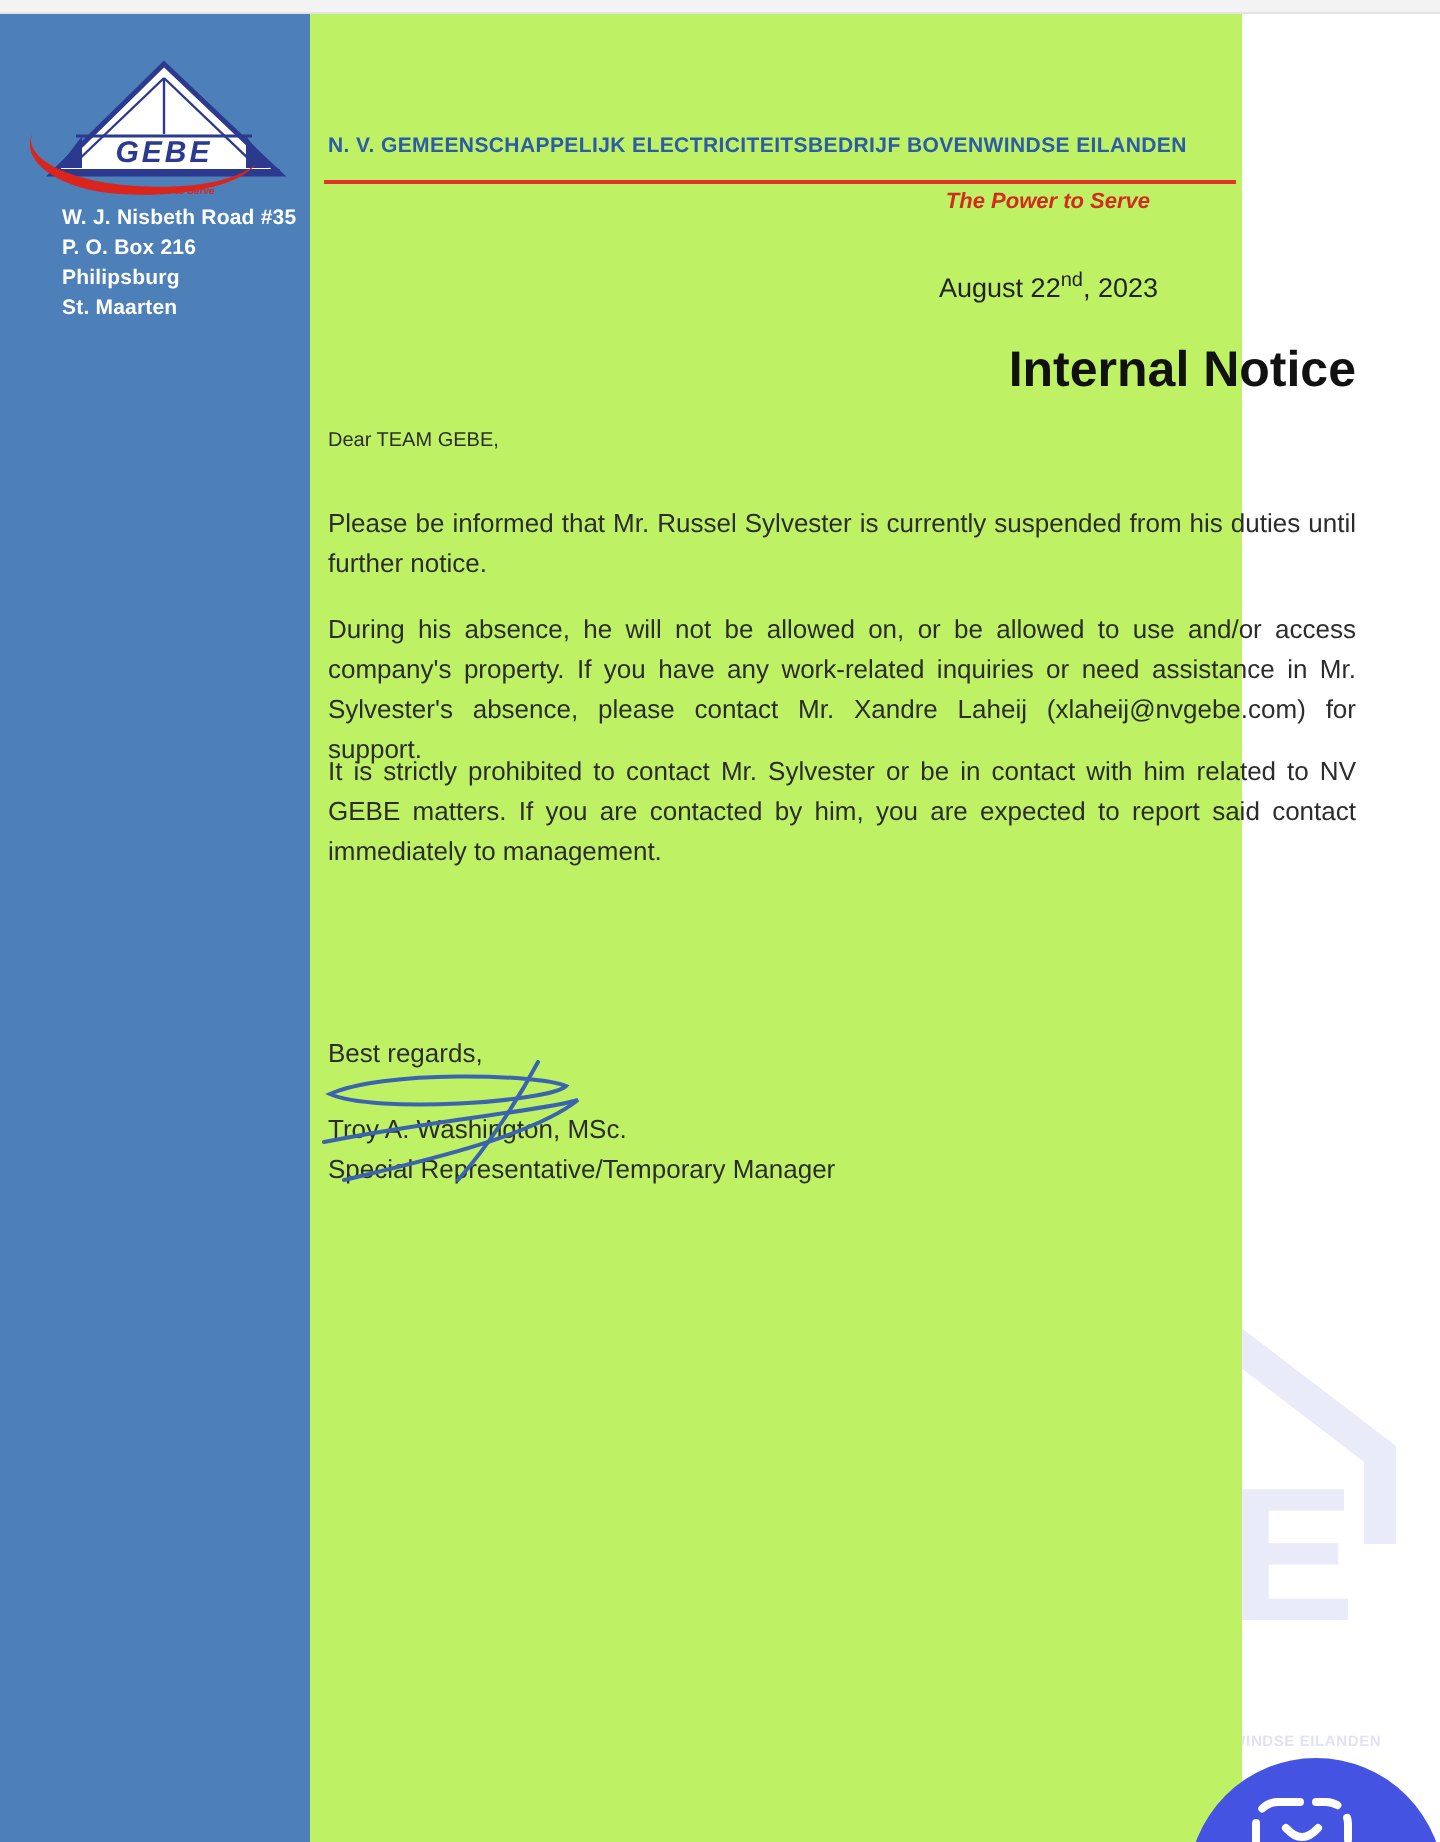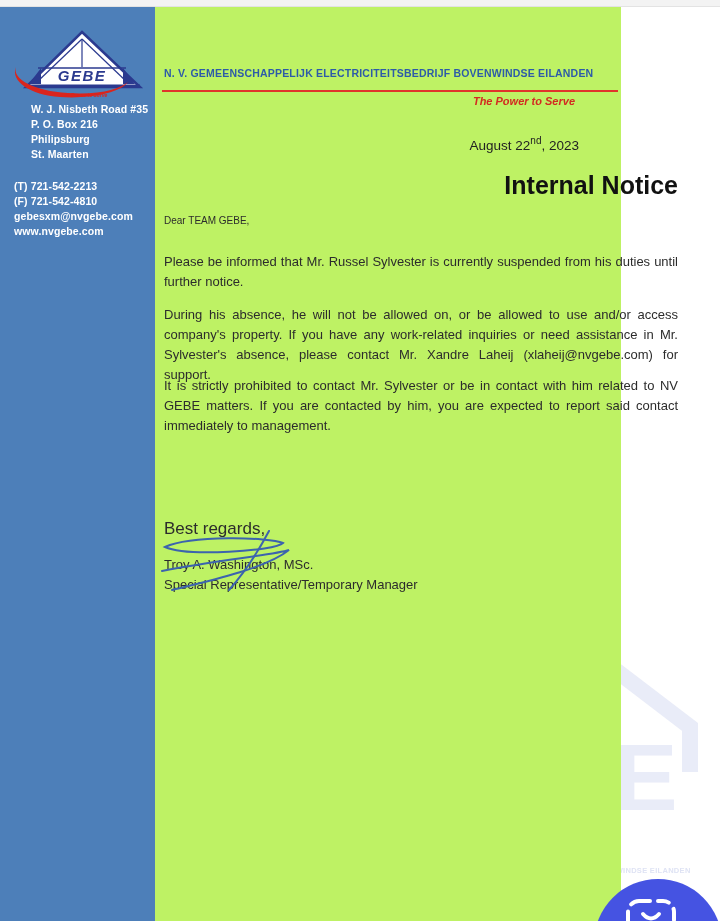--- a/index.html
+++ b/index.html
@@ -58,21 +58,21 @@
     color: #2c2c2c; font-size: 10px;
   }
   .para {
     position: absolute; left: 10px; width: 514px;
     color: #2c2c2c; font-size: 13px; line-height: 20px; text-align: justify;
   }
   .p1 { top: 245px; }
   .p2 { top: 298px; }
   .p3 { top: 369px; }
   .p4 { top: 439px; text-align: left; }
-  .closing { position: absolute; left: 10px; top: 512px; color: #2c2c2c; font-size: 17px; }
+  .closing { position: absolute; left: 10px; top: 512px; color: #2c2c2c; font-size: 13px; }
   .sig-svg { position: absolute; left: 5px; top: 523px; z-index: 3; }
   .sig-name { position: absolute; left: 10px; top: 550px; color: #2c2c2c; font-size: 13px; }
   .sig-title { position: absolute; left: 10px; top: 570px; color: #2c2c2c; font-size: 13px; }
   
   .watermark { position: absolute; left: 378px; top: 612px; z-index: 1; }
   .watermark-caption {
     position: absolute; left: 380px; top: 866px; width: 310px; z-index: 1;
     color: #dfe3f4; font-size: 7.5px; font-weight: bold; letter-spacing: .3px;
     white-space: nowrap; overflow: hidden;
   }
@@ -107,26 +107,20 @@
 
       <text x="74" y="68" text-anchor="middle" font-family="Liberation Sans, sans-serif" font-size="5" font-style="italic" font-weight="bold" fill="#da251d">The Power to Serve</text>
     </svg>
   </div>
   <div class="addr">
     <div class="line">W. J. Nisbeth Road #35</div>
     <div class="line">P. O. Box 216</div>
     <div class="line">Philipsburg</div>
     <div class="line">St. Maarten</div>
   </div>
-  <div class="contact">
-    <div class="line">(T) 721-542-2213</div>
-    <div class="line">(F) 721-542-4810</div>
-    <div class="line">gebesxm@nvgebe.com</div>
-    <div class="line">www.nvgebe.com</div>
-  </div>
 </div>
 
 <div class="content">
   <div class="company-name">N. V. GEMEENSCHAPPELIJK ELECTRICITEITSBEDRIJF BOVENWINDSE EILANDEN</div>
   <div class="red-rule"></div>
   <div class="tagline">The Power to Serve</div>
 
   <div class="date-line"><span>August 22</span><sup>nd</sup><span>, 2023</span></div>
 
   <div class="letter-title">Internal Notice</div>

